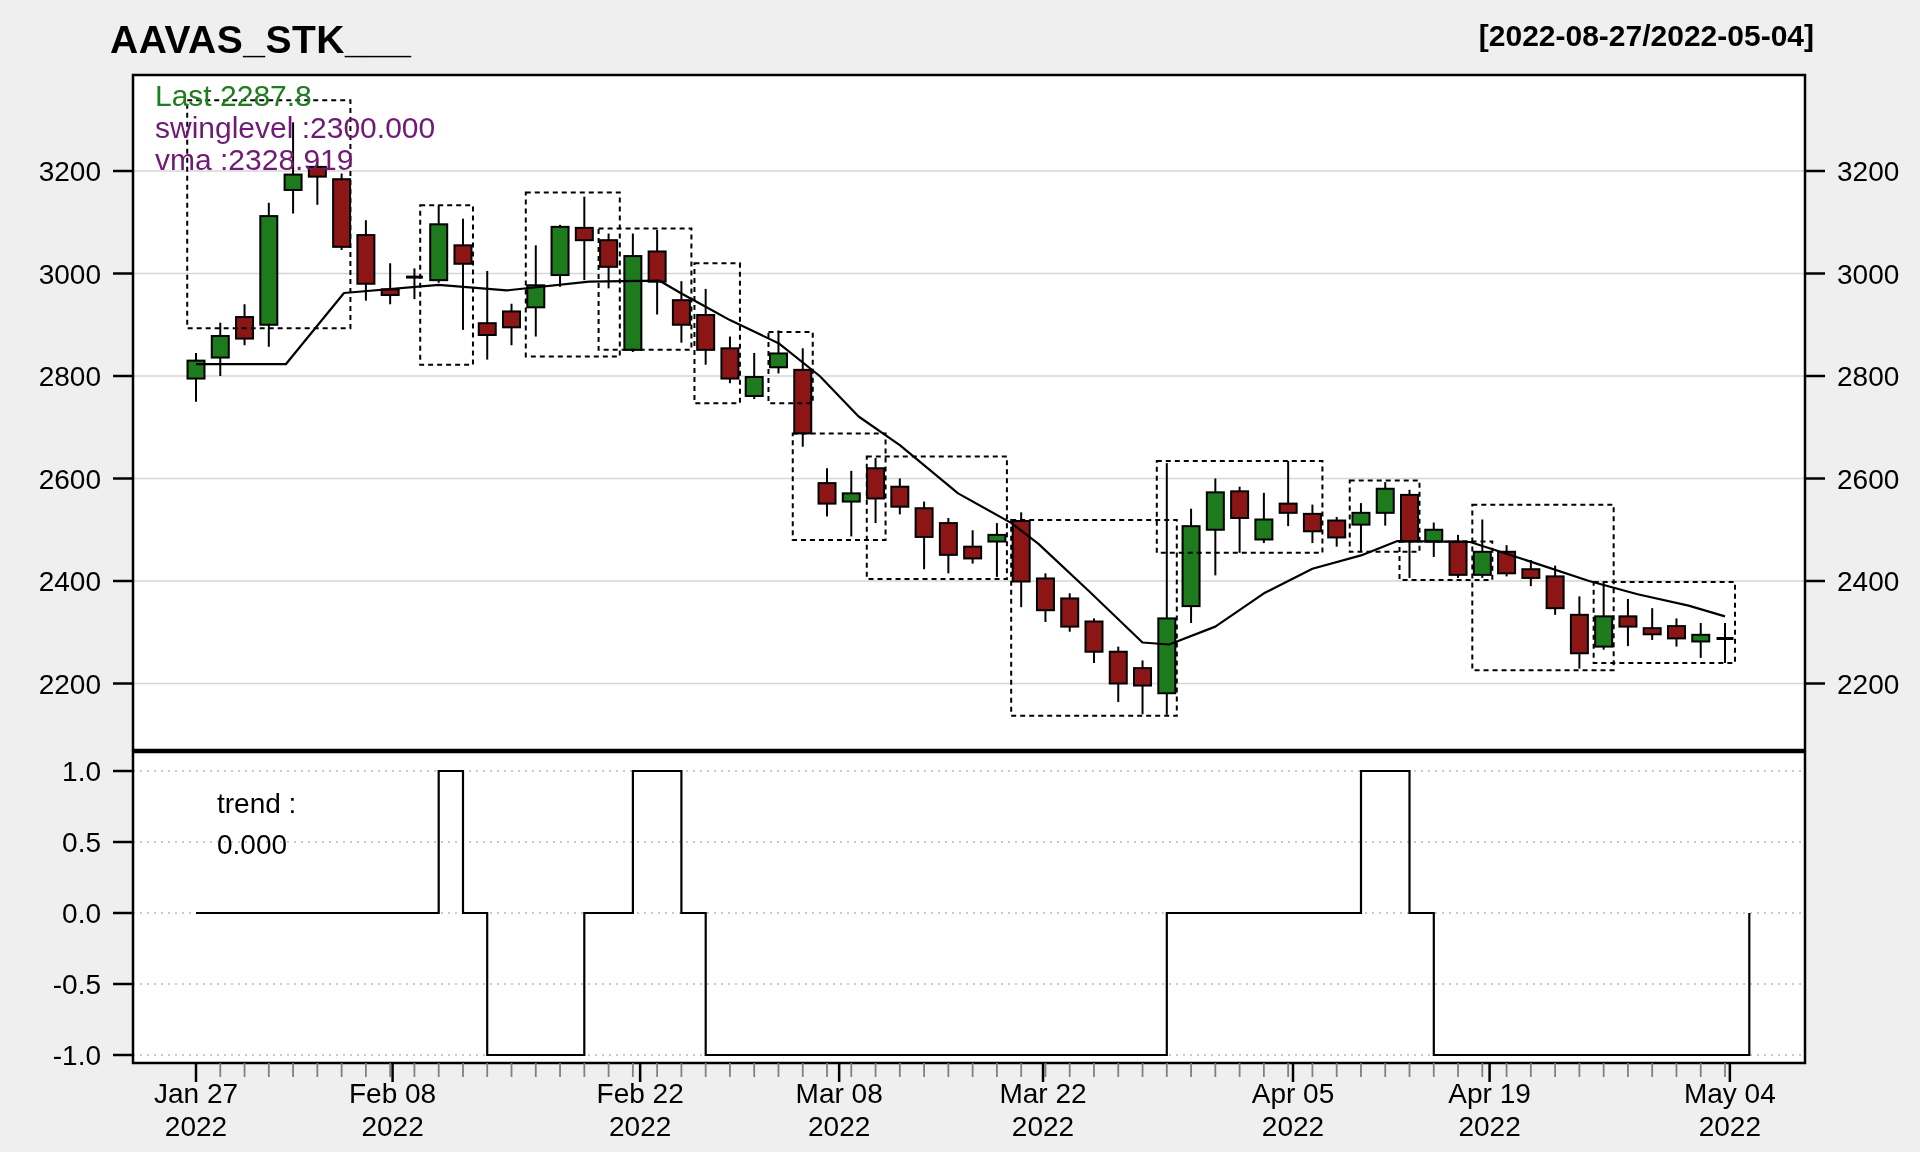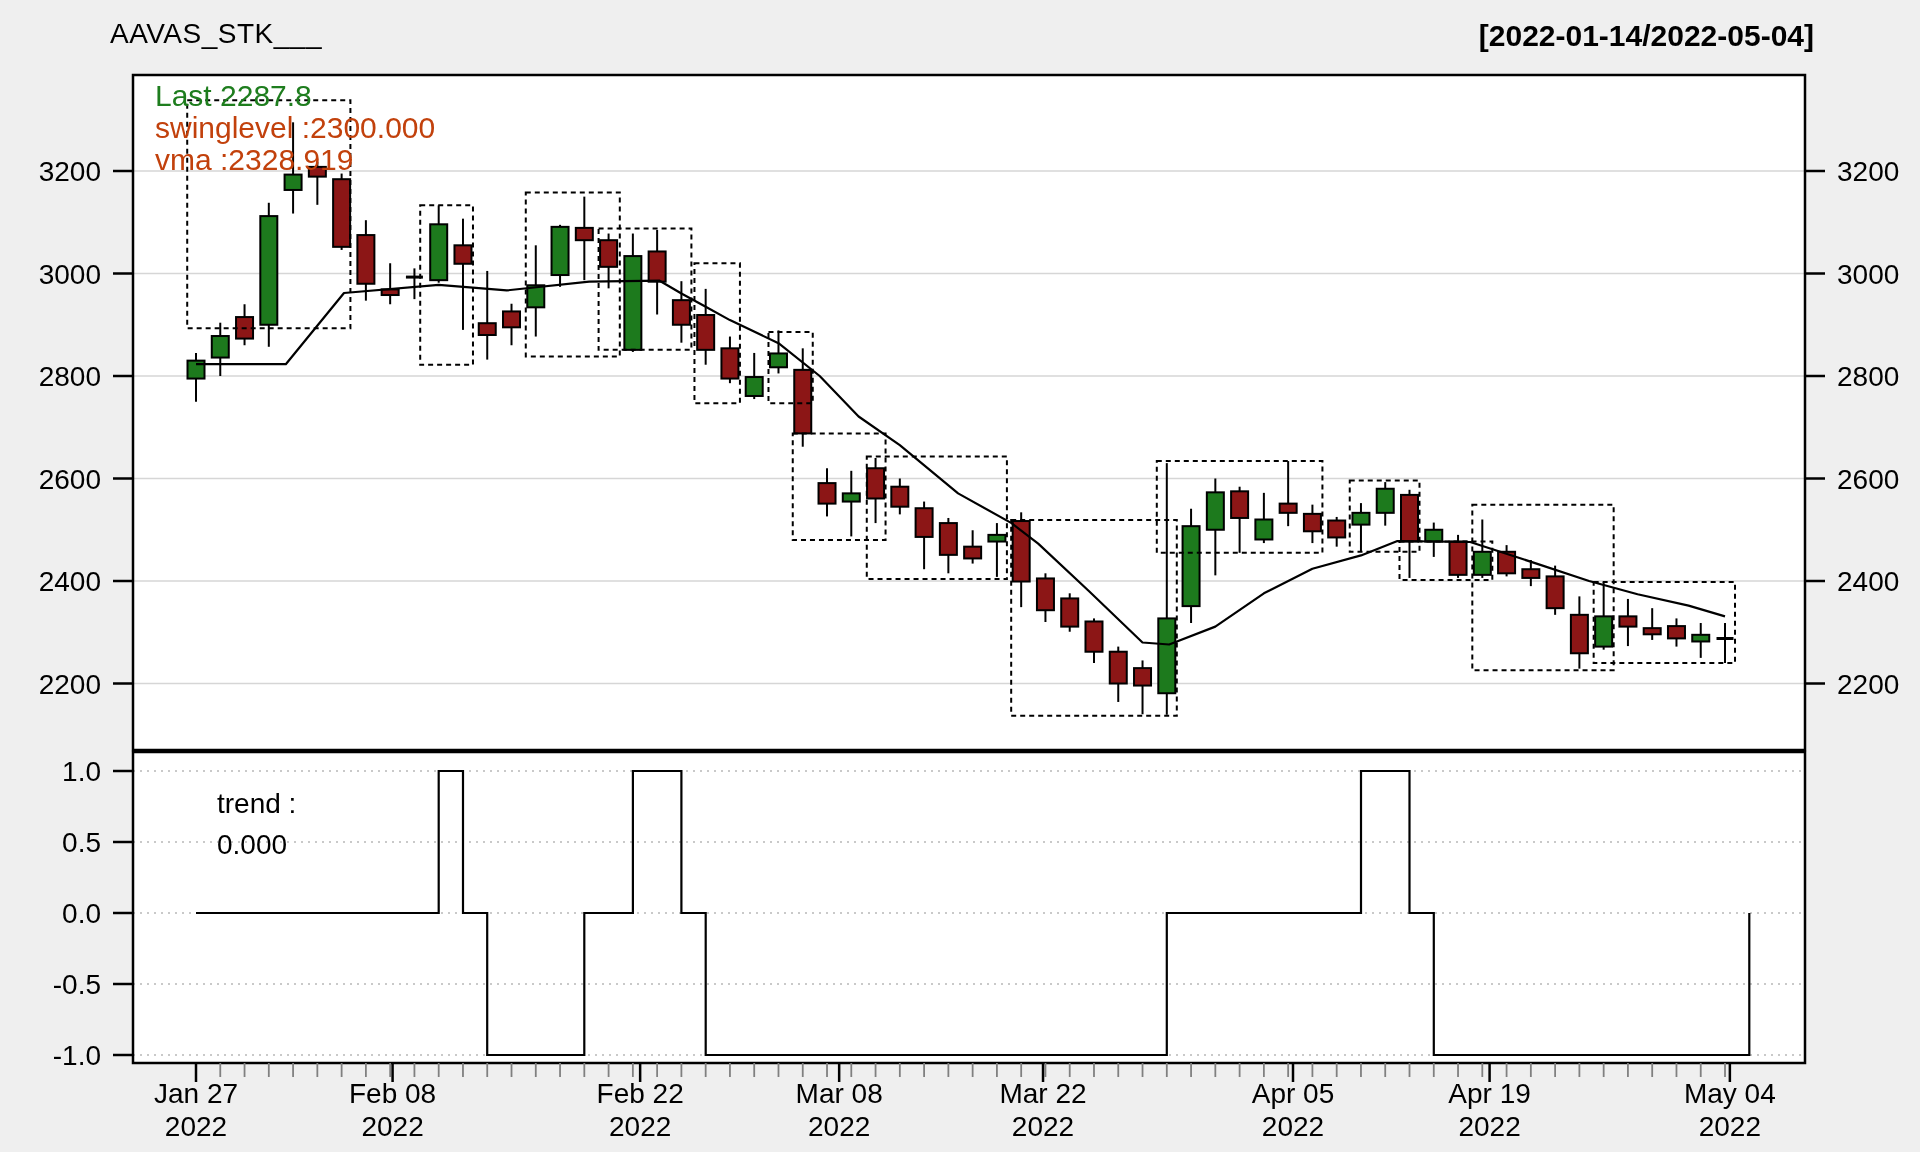--- a/index.html
+++ b/index.html
@@ -1,22 +1,22 @@
 <!DOCTYPE html>
 <html><head>
 <meta charset="utf-8">
 <style>
   html,body{margin:0;padding:0;}
   body{background:#e9e9e9;font-family:"Liberation Sans",sans-serif;}
   .chart-wrap{position:relative;width:1920px;height:1152px;background:#efefef;overflow:hidden;}
-  .chart-title{position:absolute;left:110px;top:18px;font-size:28px;font-weight:normal;color:#000;letter-spacing:.5px;}
+  .chart-title{position:absolute;left:110px;top:18px;font-size:39px;font-weight:bold;color:#000;letter-spacing:.5px;}
   .chart-range{position:absolute;right:106px;top:19px;font-size:30px;font-weight:bold;color:#000;}
   .legend{position:absolute;left:155px;top:80px;line-height:32px;font-size:30px;}
   .legend .last{color:#1e7d1e;}
-  .legend .lg{color:#c2410c;}
+  .legend .lg{color:#701a75;}
   .trend-label{position:absolute;left:193px;top:783px;font-size:28px;color:#000;line-height:41px;margin-left:24px;}
   svg{position:absolute;left:0;top:0;}
 </style>
 </head>
 <body>
 
 <div class="chart-wrap">
   <svg id="plot" width="1920" height="1152" viewBox="0 0 1920 1152">
       <rect x="133" y="75" width="1672" height="675" fill="#ffffff"></rect>
       <rect x="133" y="752" width="1672" height="311" fill="#ffffff"></rect>
@@ -294,21 +294,21 @@
       <text x="1293.0040000000001" y="1103" text-anchor="middle" font-size="28" fill="#000">Apr 05</text>
       <text x="1293.0040000000001" y="1136" text-anchor="middle" font-size="28" fill="#000">2022</text>
       <line x1="1489.591" x2="1489.591" y1="1063" y2="1082" stroke="#000" stroke-width="2.5"></line>
       <text x="1489.591" y="1103" text-anchor="middle" font-size="28" fill="#000">Apr 19</text>
       <text x="1489.591" y="1136" text-anchor="middle" font-size="28" fill="#000">2022</text>
       <line x1="1729.864" x2="1729.864" y1="1063" y2="1082" stroke="#000" stroke-width="2.5"></line>
       <text x="1729.864" y="1103" text-anchor="middle" font-size="28" fill="#000">May 04</text>
       <text x="1729.864" y="1136" text-anchor="middle" font-size="28" fill="#000">2022</text>
     </svg>
   <div class="chart-title">AAVAS_STK___</div>
-  <div class="chart-range">[2022-01-14/2022-05-04]</div>
+  <div class="chart-range">[2022-08-27/2022-05-04]</div>
   <div class="legend">
     <div class="last">Last 2287.8</div>
     <div class="lg">swinglevel :2300.000</div>
     <div class="lg">vma :2328.919</div>
   </div>
   <div class="trend-label">
     <div>trend :</div>
     <div>0.000</div>
   </div>
 </div>

